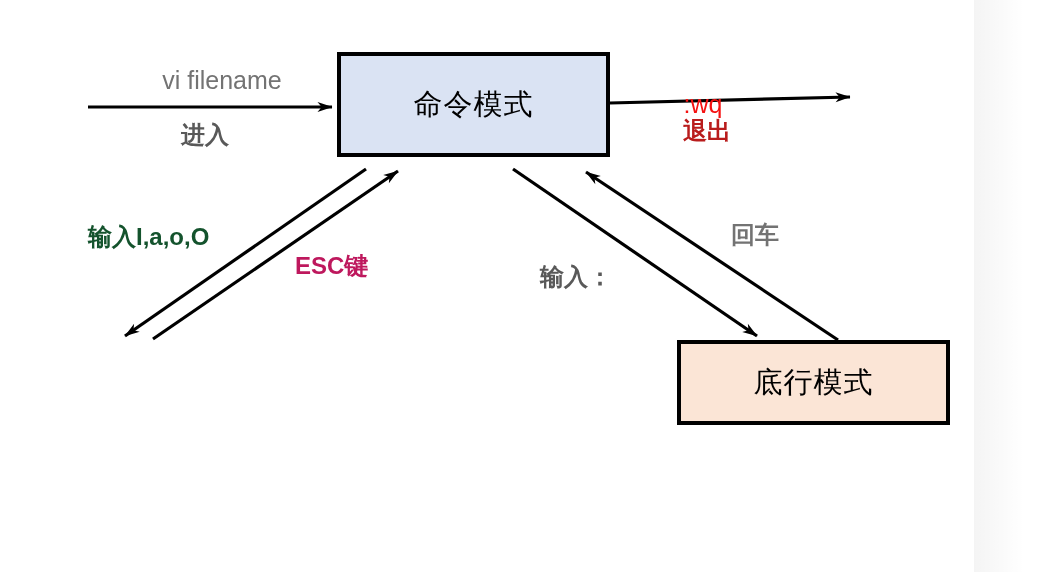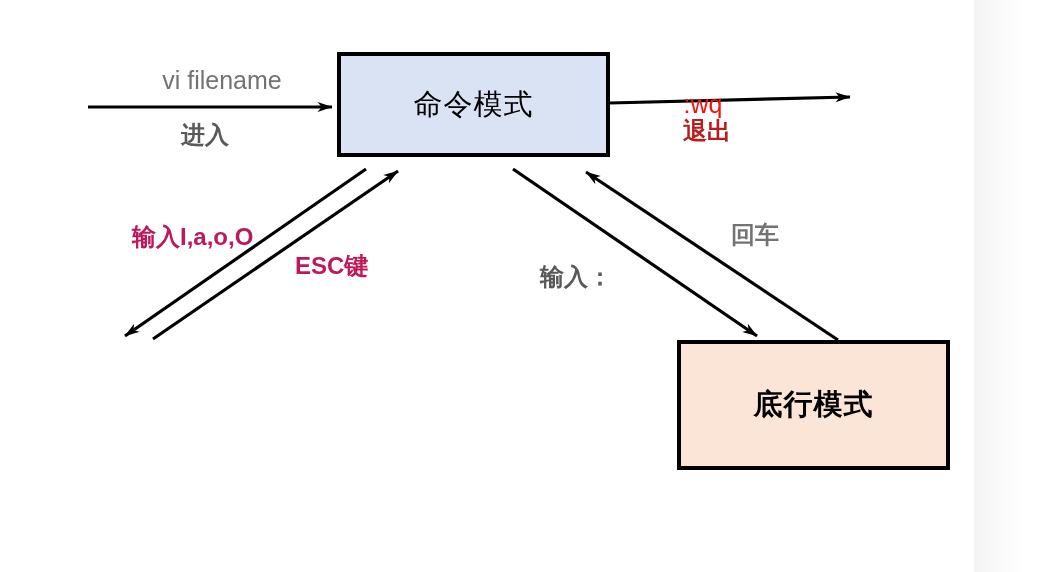--- a/index.html
+++ b/index.html
@@ -9,21 +9,21 @@
   }
   svg.arrows { position:absolute; left:0; top:0; width:1046px; height:572px; }
   .arrow-line { stroke:#000000; stroke-width:3.2; fill:none; }
   .box {
     position:absolute; box-sizing:border-box; border:4px solid #000000;
     display:flex; align-items:center; justify-content:center;
     font-size:29px; letter-spacing:1px; color:#000000;
   }
   #box-command  { left:337px; top:52px;  width:273px; height:105px;font-family:Liberation Mono, monospace; }
   #box-insert   { left:88px;  top:337px; width:275px; height:118px; }
-  #box-lastline { left:677px; top:340px; width:273px; height:130px;font-weight:bold; }
+  #box-lastline { left:677px; top:340px; width:273px; height:85px; }
   .lbl { position:absolute; white-space:nowrap; line-height:1.15; }
   .lbl.red  { font-size:25px; font-weight:400; }
   .lbl.gray { font-size:24px; font-weight:700; }
   #lbl-vi    { left:152px; top:66px;  width:140px; text-align:center; }
   #lbl-enter { left:170px; top:121px; width:70px;  text-align:center; }
   #lbl-wq    { left:668px; top:62px;  width:70px;  text-align:center; }
   #lbl-exit  { left:672px; top:117px; width:70px;  text-align:center; }
   #lbl-insertcmds { left:88px;  top:223px; }
   #lbl-esc        { left:295px; top:252px; }
   #lbl-colon      { left:540px; top:263px; }
@@ -63,21 +63,21 @@
   </div>
 
   <div class="lbl red" id="lbl-vi" style="color: #737373;">vi filename</div>
 
   <div class="lbl gray" id="lbl-enter" style="color: rgb(89, 89, 89); text-align: center;">进入</div>
 
   <div class="lbl red" id="lbl-wq" style="color: rgb(245, 17, 17); margin-top: 28px;">:wq</div>
 
   <div class="lbl gray" id="lbl-exit" style="color: #b91c1c;">退出</div>
 
-  <div class="lbl gray" id="lbl-insertcmds" style="color: #be185d; margin-left: 44px;">输入I,a,o,O</div>
+  <div class="lbl gray" id="lbl-insertcmds" style="color: #14532d;">输入I,a,o,O</div>
 
   <div class="lbl gray" id="lbl-esc" style="color: #be185d;">ESC键</div>
 
   <div class="lbl gray" id="lbl-colon" style="color: rgb(89, 89, 89);">输入：</div>
 
   <div class="lbl gray" id="lbl-return" style="color: #737373;">回车</div>
 
   <div class="edge-fade"></div>
 </div>
 

